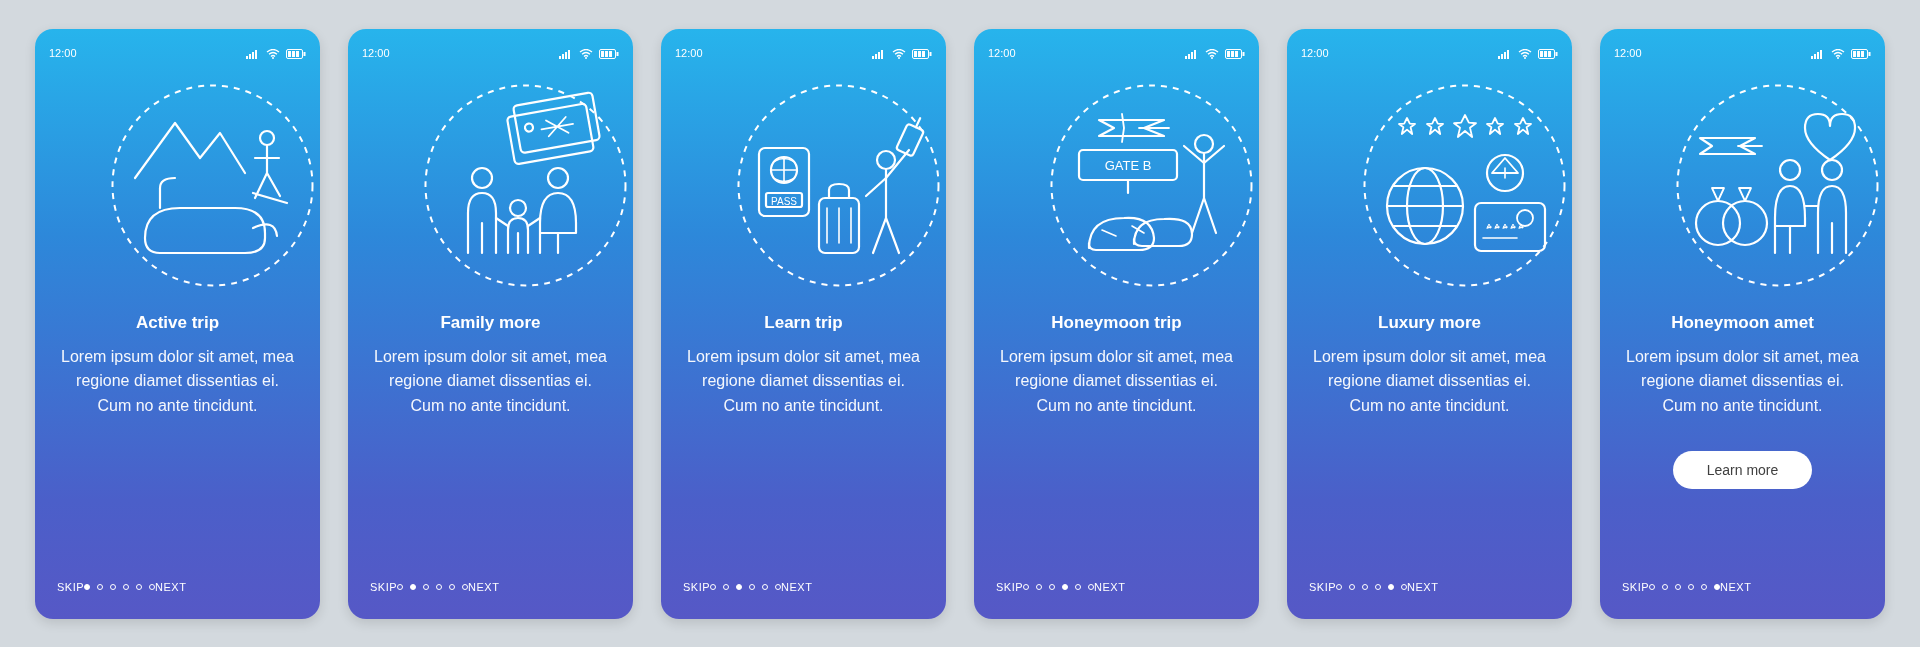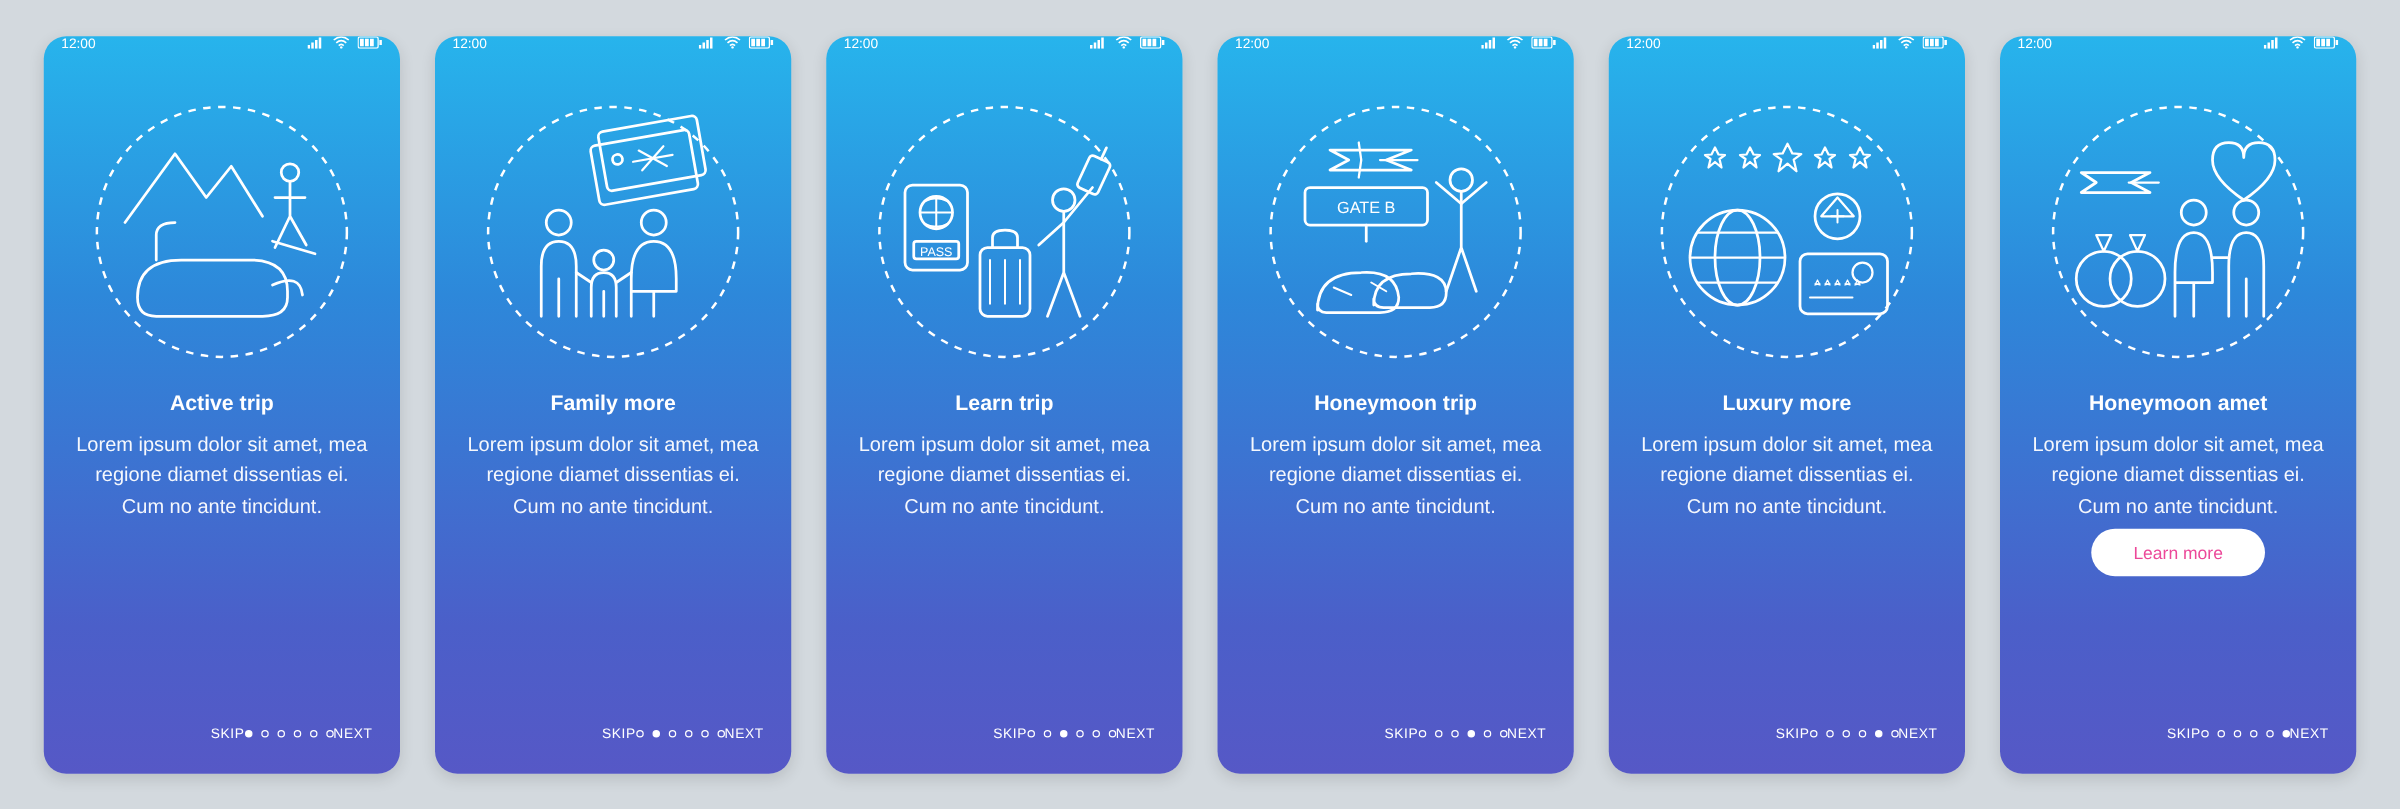--- a/index.html
+++ b/index.html
@@ -22,34 +22,34 @@
     color:#fff;
     position:relative;
     overflow:hidden;
     box-shadow:0 4px 12px rgba(0,0,0,0.12);
     display:flex;
     flex-direction:column;
   }
   .status-bar {
     height:30px;
     display:flex;
-    align-items:flex-start;
+    align-items:flex-end;
     justify-content:space-between;
     padding:0 14px;
     font-size:11px;
   }
   .status-right { display:flex; align-items:center; gap:6px; }
   .signal, .wifi, .battery { display:inline-block; }
   .signal svg, .wifi svg, .battery svg { display:block; }
   .illustration {
     width:100%;
     height:250px;
     display:flex;
     align-items:center;
-    justify-content:center;
+    justify-content:flex-end;
     margin-top:2px;
   }
   .dash-circle {
     width:215px;
     height:215px;
     position:relative;
   }
   .dash-circle svg { width:100%; height:100%; }
   .content {
     flex:1;
@@ -68,37 +68,37 @@
   .desc {
     font-size:16px;
     line-height:1.55;
     opacity:0.95;
     max-width:240px;
   }
   .nav {
     height:58px;
     display:flex;
     align-items:center;
-    justify-content:flex-end;
+    justify-content:flex-start;
     padding:0 22px 6px 22px;
     font-size:11px;
     letter-spacing:0.5px;
   }
   .dots { display:flex; gap:7px; align-items:center; }
   .dot { width:6px; height:6px; border-radius:50%; border:1px solid #fff; }
   .dot.active { background:#fff; }
   .learn-more {
     background:#fff;
-    color:#ec4899;
+    color:#404040;
     border:none;
     border-radius:22px;
     padding:11px 34px;
     font-size:14px;
     font-weight:500;
-    margin-top:4px;
+    margin-top:32px;
     cursor:pointer;
   }
   .nav span { cursor:pointer; }
 </style>
 </head>
 <body>
 
 <div class="phone">
     <div class="status-bar">
     <span>12:00</span>

